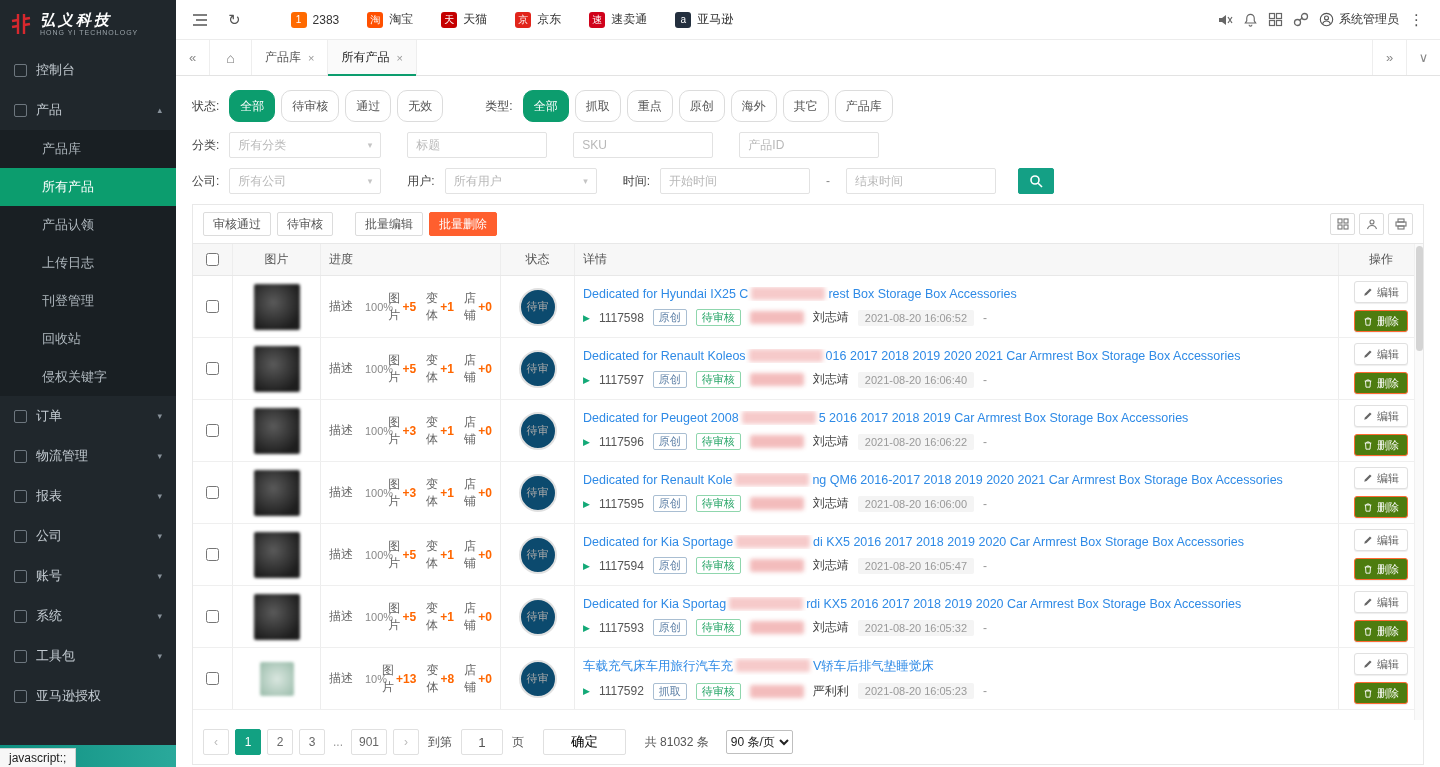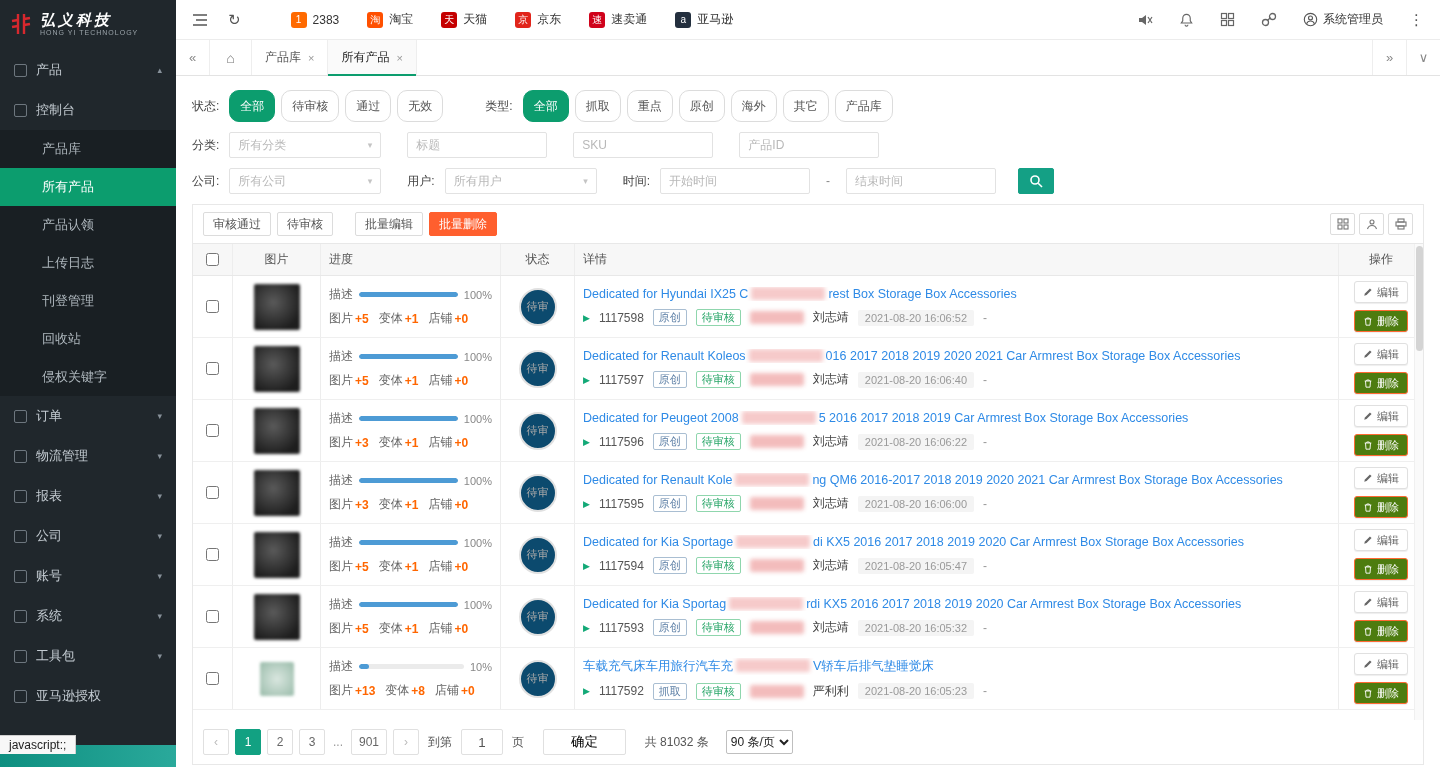--- a/index.html
+++ b/index.html
@@ -24,21 +24,21 @@
 
 
 .main{flex:1;display:flex;flex-direction:column;min-width:0;background:#fff;}
 
 
 .topbar{height:40px;display:flex;align-items:center;border-bottom:1px solid #ececec;padding:0 16px;gap:20px;flex:none;}
 .tb-ic{color:#555;font-size:15px;cursor:pointer;display:inline-flex;align-items:center;line-height:1;}
 .toplinks{display:flex;gap:28px;margin-left:30px;}
 .toplink{display:flex;align-items:center;gap:6px;cursor:pointer;color:#333;}
 .toplink-ic{width:16px;height:16px;border-radius:3px;color:#fff;font-size:10px;display:flex;align-items:center;justify-content:center;flex:none;}
-.tb-right{margin-left:auto;display:flex;align-items:center;gap:26px;}
+.tb-right{margin-left:auto;display:flex;align-items:center;gap:10px;}
 .tb-admin{display:flex;align-items:center;gap:5px;cursor:pointer;color:#333;}
 
 
 .tabbar{height:36px;display:flex;align-items:stretch;border-bottom:1px solid #e3e3e3;background:#fff;flex:none;}
 .tab-nav{width:34px;display:flex;align-items:center;justify-content:center;color:#888;border-right:1px solid #eee;cursor:pointer;font-size:13px;}
 .tab-nav.rb{border-right:none;border-left:1px solid #eee;}
 .tab{display:flex;align-items:center;gap:7px;padding:0 13px;border-right:1px solid #eee;color:#555;cursor:pointer;position:relative;}
 .tab.home{justify-content:center;width:42px;font-size:14px;color:#777;}
 .tab .x{color:#999;font-size:11px;font-style:normal;}
 .tab.active{background:#fafafa;color:#222;}
@@ -76,21 +76,21 @@
 .trow{height:62px;border-bottom:1px solid #efefef;background:#fff;}
 .td{padding:0 8px;border-right:1px solid #ededed;display:flex;align-items:center;}
 .c-check{width:40px;justify-content:center;flex:none;}
 .c-img{width:88px;justify-content:center;flex:none;}
 .c-prog{width:180px;flex:none;}
 .c-stat{width:74px;justify-content:center;flex:none;}
 .c-det{flex:1;min-width:0;}
 .c-act{width:84px;flex:none;justify-content:center;border-right:none;}
 .thumb{width:46px;height:46px;border-radius:2px;background:radial-gradient(circle at 42% 40%,#5a5a5a 0%,#1e1e1e 75%);filter:blur(1.5px);}
 .thumb.light{width:34px;height:34px;background:radial-gradient(circle at 50% 50%,#d9e6df 0%,#a3c2b2 85%);}
-.trow .c-prog{flex-direction:column;justify-content:center;align-items:stretch;gap:7px;}
+.trow .c-prog{flex-direction:row;justify-content:center;align-items:stretch;gap:7px;}
 .pline1{display:flex;align-items:center;gap:6px;}
 .plabel{color:#666;flex:none;}
 .pbar{flex:1;height:5px;background:#ebebeb;border-radius:3px;overflow:hidden;}
 .pfill{display:block;height:100%;background:#4d9bd5;border-radius:3px;}
 .ppct{color:#888;font-size:11px;flex:none;}
 .pline2{display:flex;align-items:center;color:#666;}
 .plus{color:#f60;font-weight:bold;font-style:normal;margin:0 10px 0 2px;}
 .plus:last-child{margin-right:0;}
 .scircle{width:38px;height:38px;border-radius:50%;background:#0c4a6e;border:2px solid #e1e1e1;color:#a8a8a8;display:flex;align-items:center;justify-content:center;font-size:11px;flex:none;}
 .trow .c-det{flex-direction:column;align-items:flex-start;justify-content:center;gap:8px;overflow:hidden;}
@@ -117,21 +117,21 @@
 .pgbtn{min-width:26px;height:26px;border:1px solid #e0e0e0;background:#fff;color:#666;border-radius:2px;cursor:pointer;font-size:12px;padding:0 7px;font-family:inherit;}
 .pgbtn.nav{color:#bbb;}
 .pgbtn.active{background:#12a182;border-color:#12a182;color:#fff;}
 .pgell{color:#999;padding:0 2px;}
 .pgtext{color:#555;margin:0 3px;white-space:nowrap;}
 .goto-input{width:42px;height:26px;border:1px solid #e0e0e0;border-radius:2px;text-align:center;color:#555;font-family:inherit;}
 .confirm-btn{height:26px;padding:0 27px;border:1px solid #e0e0e0;background:#fff;border-radius:2px;color:#000000;cursor:pointer;font-family:inherit;margin:0 10px;}
 .perpage{height:24px;border:1px solid #bfbfbf;border-radius:2px;color:#222;background:#fff;font-family:inherit;font-size:12px;margin-left:8px;}
 
 
-.status-chip{position:fixed;left:0;bottom:13px;background:#f7f7f7;border:1px solid #cfcfcf;border-left:none;border-bottom:none;padding:2px 9px;font-size:12px;color:#222;z-index:20;}
+.status-chip{position:fixed;left:0;bottom:0;background:#f7f7f7;border:1px solid #cfcfcf;border-left:none;border-bottom:none;padding:2px 9px;font-size:12px;color:#222;z-index:20;}
 svg{display:block;}
 </style>
 </head>
 <body>
 
 <div class="app">
 
   <aside class="sidebar">
     <div class="logo">
       <span>
@@ -143,26 +143,26 @@
         </svg>
       </span>
       <span class="logo-text">
         <span class="logo-title">弘义科技</span>
         <span class="logo-sub">HONG YI TECHNOLOGY</span>
       </span>
     </div>
     <nav class="menu" id="sidebar-menu">
         <div class="mitem">
           <span class="micon"></span>
+          <span class="mlabel">控制台</span>
+        </div>
+        <div class="mitem">
+          <span class="micon"></span>
           <span class="mlabel">产品</span>
           <span class="mcaret">▴</span>
-        </div>
-        <div class="mitem">
-          <span class="micon"></span>
-          <span class="mlabel">控制台</span>
         </div>
         <div class="submenu">
           <div class="sitem">产品库</div>
           <div class="sitem active">所有产品</div>
           <div class="sitem">产品认领</div>
           <div class="sitem">上传日志</div>
           <div class="sitem">刊登管理</div>
           <div class="sitem">回收站</div>
           <div class="sitem">侵权关键字</div>
         </div>

